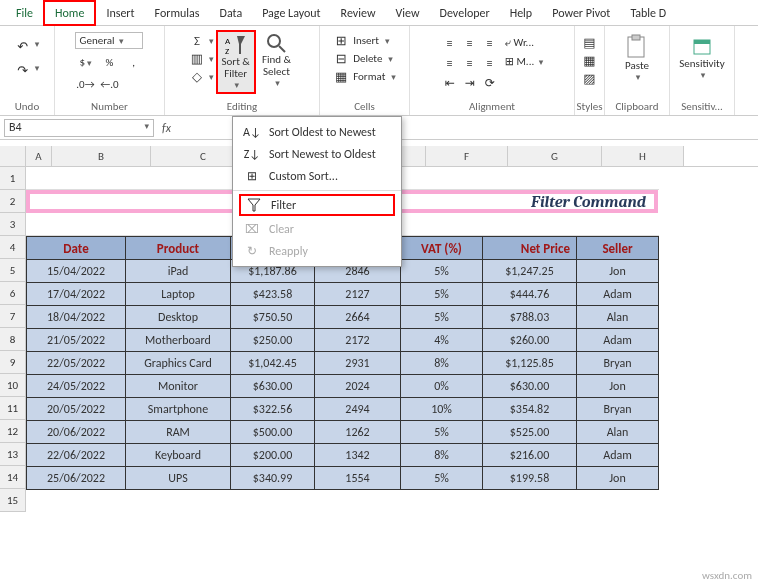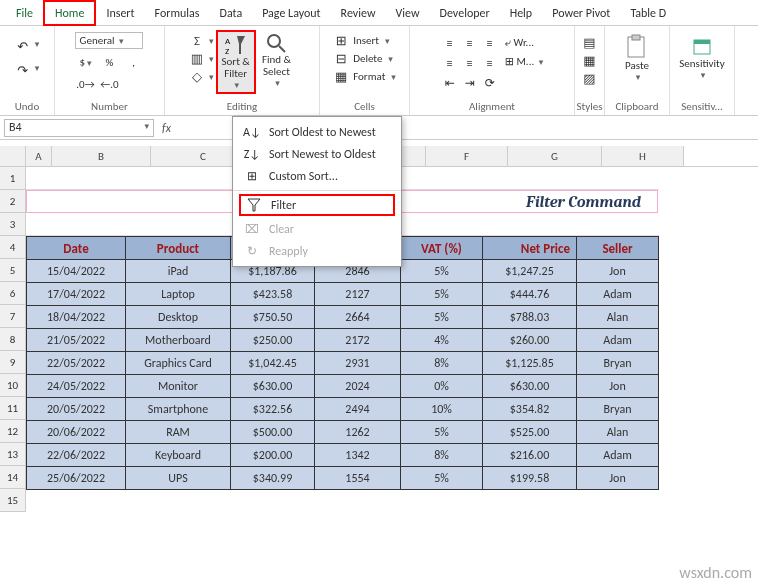--- a/index.html
+++ b/index.html
@@ -46,26 +46,26 @@
 .fx{margin-left:8px;font-style:italic;color:#555}
 .grid{margin-top:6px;position:relative}
 .col-headers{display:flex;border-bottom:1px solid #ccc}
 .rh{width:26px;height:20px;background:#f0f0f0;border-right:1px solid #ccc;display:flex;align-items:center;justify-content:center;font-size:11px}
 .ch{height:20px;background:#f0f0f0;border-right:1px solid #ccc;display:flex;align-items:center;justify-content:center;font-size:11px;color:#444}
 .cB{width:99px}.cC{width:105px}.cD{width:84px}.cE{width:86px}.cF{width:82px}.cG{width:94px}.cH{width:82px}
 .sheet-body{display:flex}
 .row-headers{display:flex;flex-direction:column}
 .row-headers .rh{height:23px;border-bottom:1px solid #ccc}
 .cells{display:flex;flex-direction:column}
-.title-row{height:23px;display:flex;align-items:center;justify-content:flex-end;font-family:Cambria,Georgia;font-style:italic;font-weight:bold;font-size:16px;color:#283a5a;padding-right:16px;width:632px;border:1px solid #f9a8d4}
+.title-row{height:23px;display:flex;align-items:center;justify-content:flex-end;font-family:Cambria,Georgia;font-style:italic;font-weight:bold;font-size:16px;color:#283a5a;padding-right:8px;width:632px;border:4px solid #f9a8d4}
 .data-table{border-collapse:collapse}
 .data-table th{background:#9cb3d4;color:#a01818;font-weight:bold;border:1px solid #333;padding:3px 6px;font-size:13px;text-align:center;height:23px}
 .data-table td{background:#c8d5e8;border:1px solid #333;padding:3px 6px;font-size:12px;text-align:center;height:23px}
 .data-table td.price{text-align:center}
-.watermark{position:absolute;bottom:4px;right:6px;font-size:16px;color:#aaa}
+.watermark{position:absolute;bottom:4px;right:6px;font-size:11px;color:#aaa}
 svg{display:block}
 .chev{font-size:9px;color:#666;margin-left:2px}
 </style>
 </head>
 <body>
 
 <div class="ribbon-tabs">
     <div class="tab green">File</div>
     <div class="tab active">Home</div>
     <div class="tab">Insert</div>

